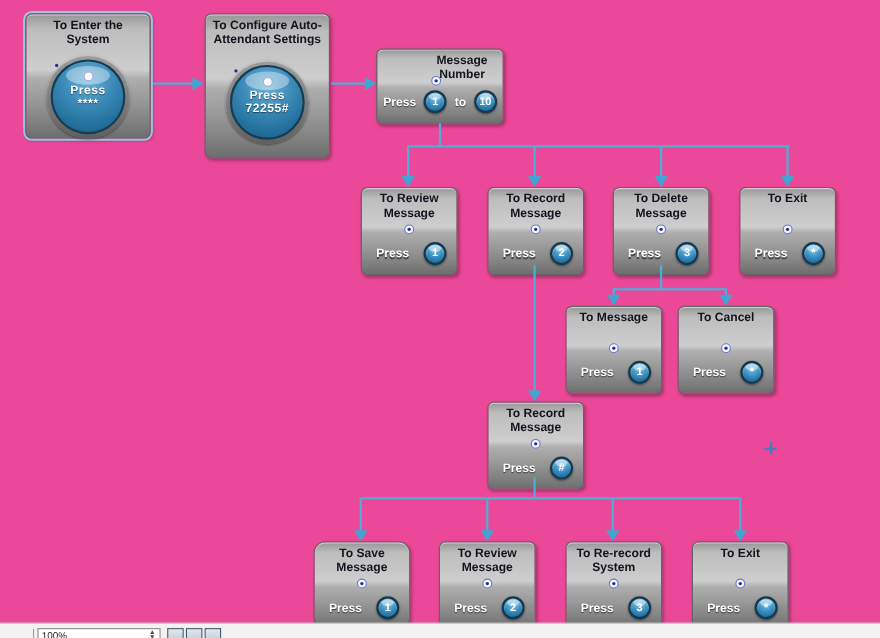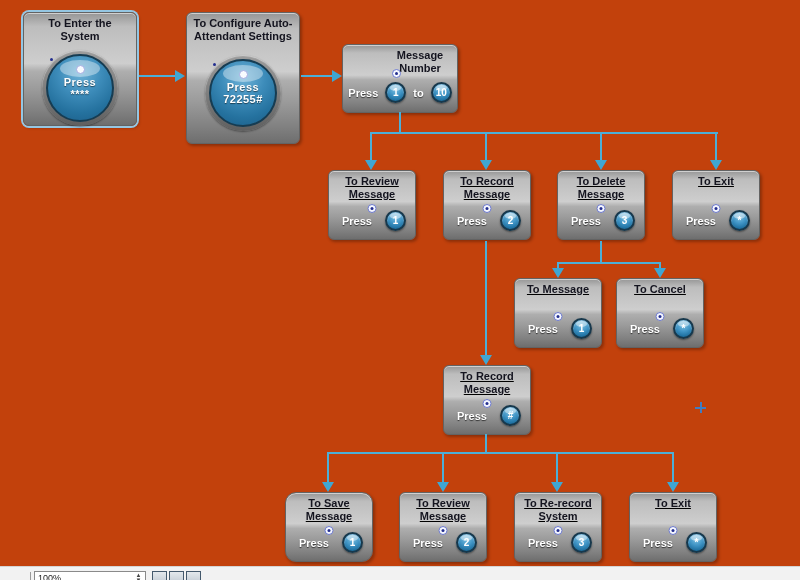--- a/index.html
+++ b/index.html
@@ -1,18 +1,18 @@
 <!DOCTYPE html>
 <html><head>
 <meta charset="utf-8">
 <style>
   * { margin:0; padding:0; box-sizing:border-box; }
   html,body { background:#fff; }
   .canvas {
-    position:relative; width:800px; height:580px; background:#c2410c;
+    position:relative; width:800px; height:580px; background:#ec4899;
     font-family:"Liberation Sans", sans-serif; overflow:hidden;
   }
 
   
   .node {
     position:absolute; border-radius:6px; border:1px solid #636363;
     background:linear-gradient(180deg,#969696 0%,#bdbdbd 12%,#cecece 45%,#aeaeae 52%,#9b9b9b 68%,#808080 88%,#6e6e6e 100%);
     box-shadow: inset 0 1px 0 rgba(255,255,255,.55), 1.5px 2px 3px rgba(0,0,0,.28);
   }
   .node-title {
@@ -45,21 +45,21 @@
     content:""; position:absolute; left:3px; top:1px; width:11px; height:6px;
     border-radius:50%; background:rgba(255,255,255,.45);
   }
 
   .press-label {
     color:#fff; font-size:11px; font-weight:bold;
     text-shadow:0 1px 1px rgba(0,0,0,.65);
   }
 
   
-  .node-small { width:88px; height:70px;text-decoration:underline; }
+  .node-small { width:88px; height:80px; }
   .node-small .dot-icon { top:33px; }
   .press-row-s {
     position:absolute; left:13px; right:9px; bottom:8px;
     display:flex; align-items:center; justify-content:space-between;
   }
 
   
   .node-msg { width:116px; height:69px; }
   .node-msg .dot-icon { left:auto; transform:none; }
   .press-row-m {

